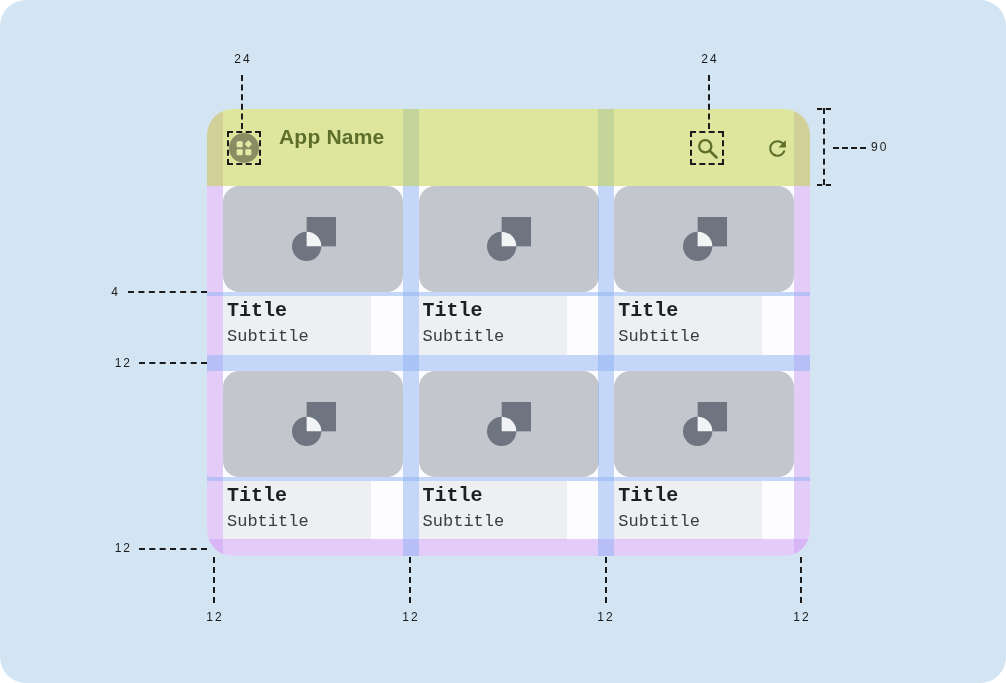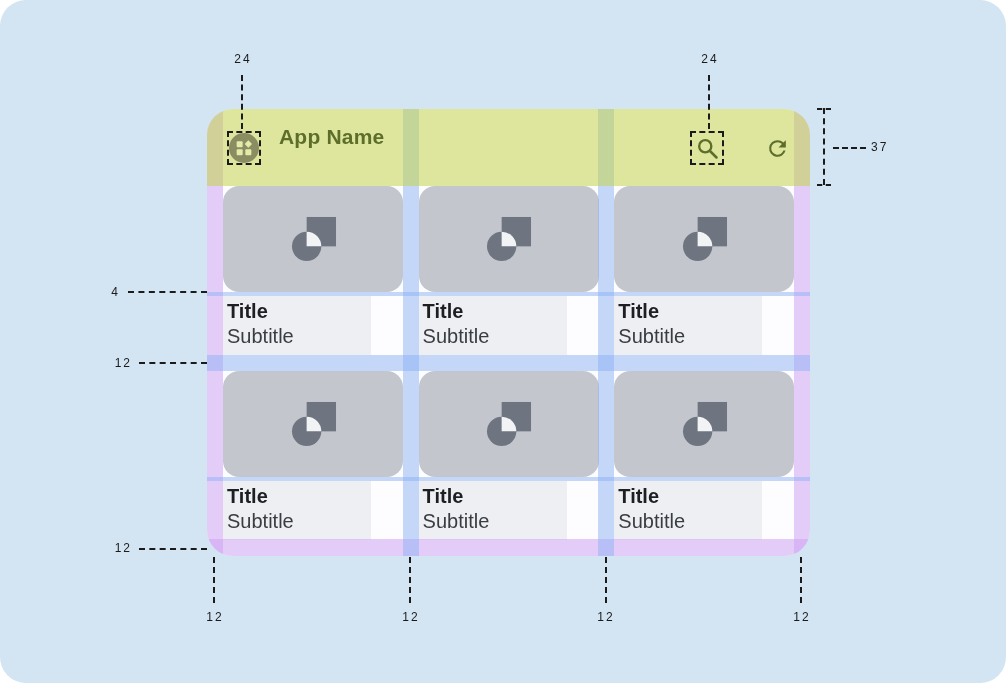--- a/index.html
+++ b/index.html
@@ -4,29 +4,29 @@
 <style>
   html,body{margin:0;padding:0;background:#fff;}
   .stage{position:relative;width:1006px;height:683px;font-family:"Liberation Sans",sans-serif;}
   .canvas{position:absolute;inset:0;background:#D3E4F2;border-radius:26px;overflow:hidden;}
 
   
   .mock{position:absolute;left:207px;top:109px;width:603px;height:447px;background:#FDFDFF;
         border-radius:26px;overflow:hidden;}
 
   
-  .card{position:absolute;width:148px;}
+  .card{position:absolute;width:148px;font-family:Liberation Mono, monospace;}
   .card.c1{left:16px;} .card.c2{left:211.6px;} .card.c3{left:407.3px;}
   .card.r1{top:77px;} .card.r2{top:262px;}
   .card-img{width:180px;height:106px;background:#C3C7CD;border-radius:16px;
             display:flex;align-items:center;justify-content:center;}
   .card-gap{height:4px;}
   .card-text{height:59px;background:#EDEFF3;padding:2px 0 0 4px;box-sizing:border-box;}
   .card-title{font-size:20px;font-weight:700;color:#1D2023;line-height:26px;}
-  .card-sub{font-size:20px;font-weight:400;color:#393D42;line-height:25px;}
+  .card-sub{font-size:17px;font-weight:400;color:#393D42;line-height:25px;}
 
   
   .ov{position:absolute;pointer-events:none;}
   .ov.purple{background:rgba(206,160,242,0.52);}
   .ov.blue{background:rgba(140,178,244,0.50);}
   .ov.green{background:rgba(195,211,75,0.55);}
   .m-left{left:0;top:0;width:16px;height:447px;}
   .m-right{left:587px;top:0;width:16px;height:447px;}
   .m-bottom{left:0;top:430px;width:603px;height:17px;}
   .gut1{left:195.6px;top:0;width:16px;height:447px;}
@@ -192,21 +192,21 @@
     <div class="anno center" style="left:213px;top:48px;width:60px;">24</div>
     <div class="dash-v" style="left:241px;top:75px;height:54px;"></div>
 
     <div class="anno center" style="left:680px;top:48px;width:60px;">24</div>
     <div class="dash-v" style="left:708px;top:75px;height:54px;"></div>
 
     <div class="dash-h" style="left:817px;top:108px;width:14px;"></div>
     <div class="dash-v" style="left:823px;top:108px;height:77px;"></div>
     <div class="dash-h" style="left:817px;top:184px;width:14px;"></div>
     <div class="dash-h" style="left:833px;top:147px;width:33px;"></div>
-    <div class="anno" style="left:871px;top:136px;width:44px;">37</div>
+    <div class="anno" style="left:871px;top:136px;width:44px;">90</div>
 
     <div class="anno right" style="left:84px;top:281px;width:36px;">4</div>
     <div class="dash-h" style="left:128px;top:291px;width:79px;"></div>
 
     <div class="anno right" style="left:84px;top:352px;width:48px;">12</div>
     <div class="dash-h" style="left:139px;top:362px;width:68px;"></div>
 
     <div class="anno right" style="left:84px;top:537px;width:48px;">12</div>
     <div class="dash-h" style="left:139px;top:548px;width:68px;"></div>
 

